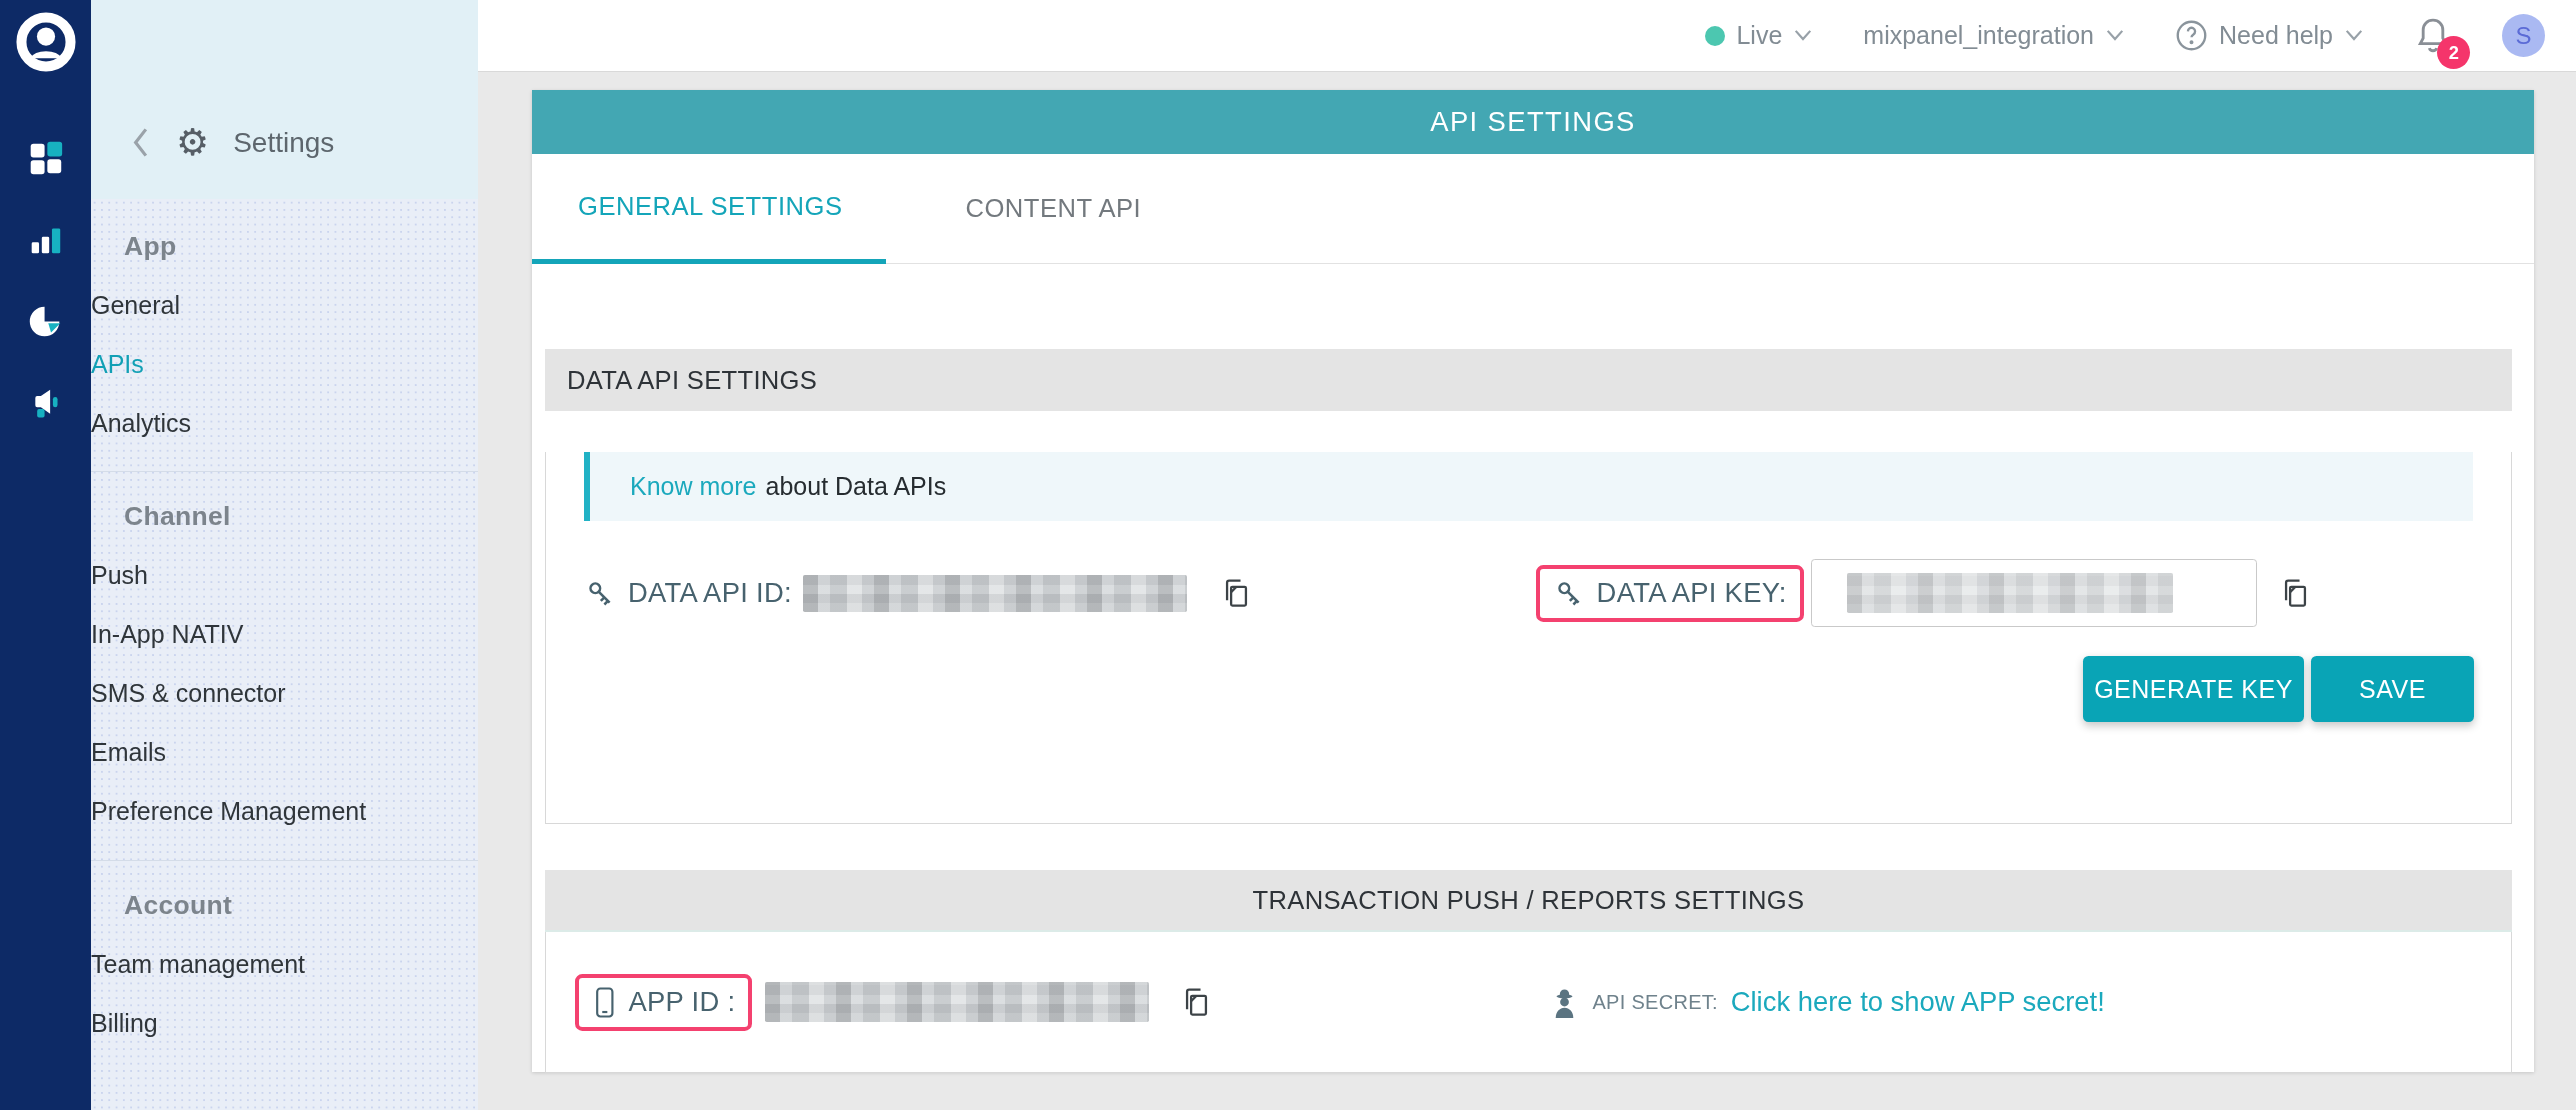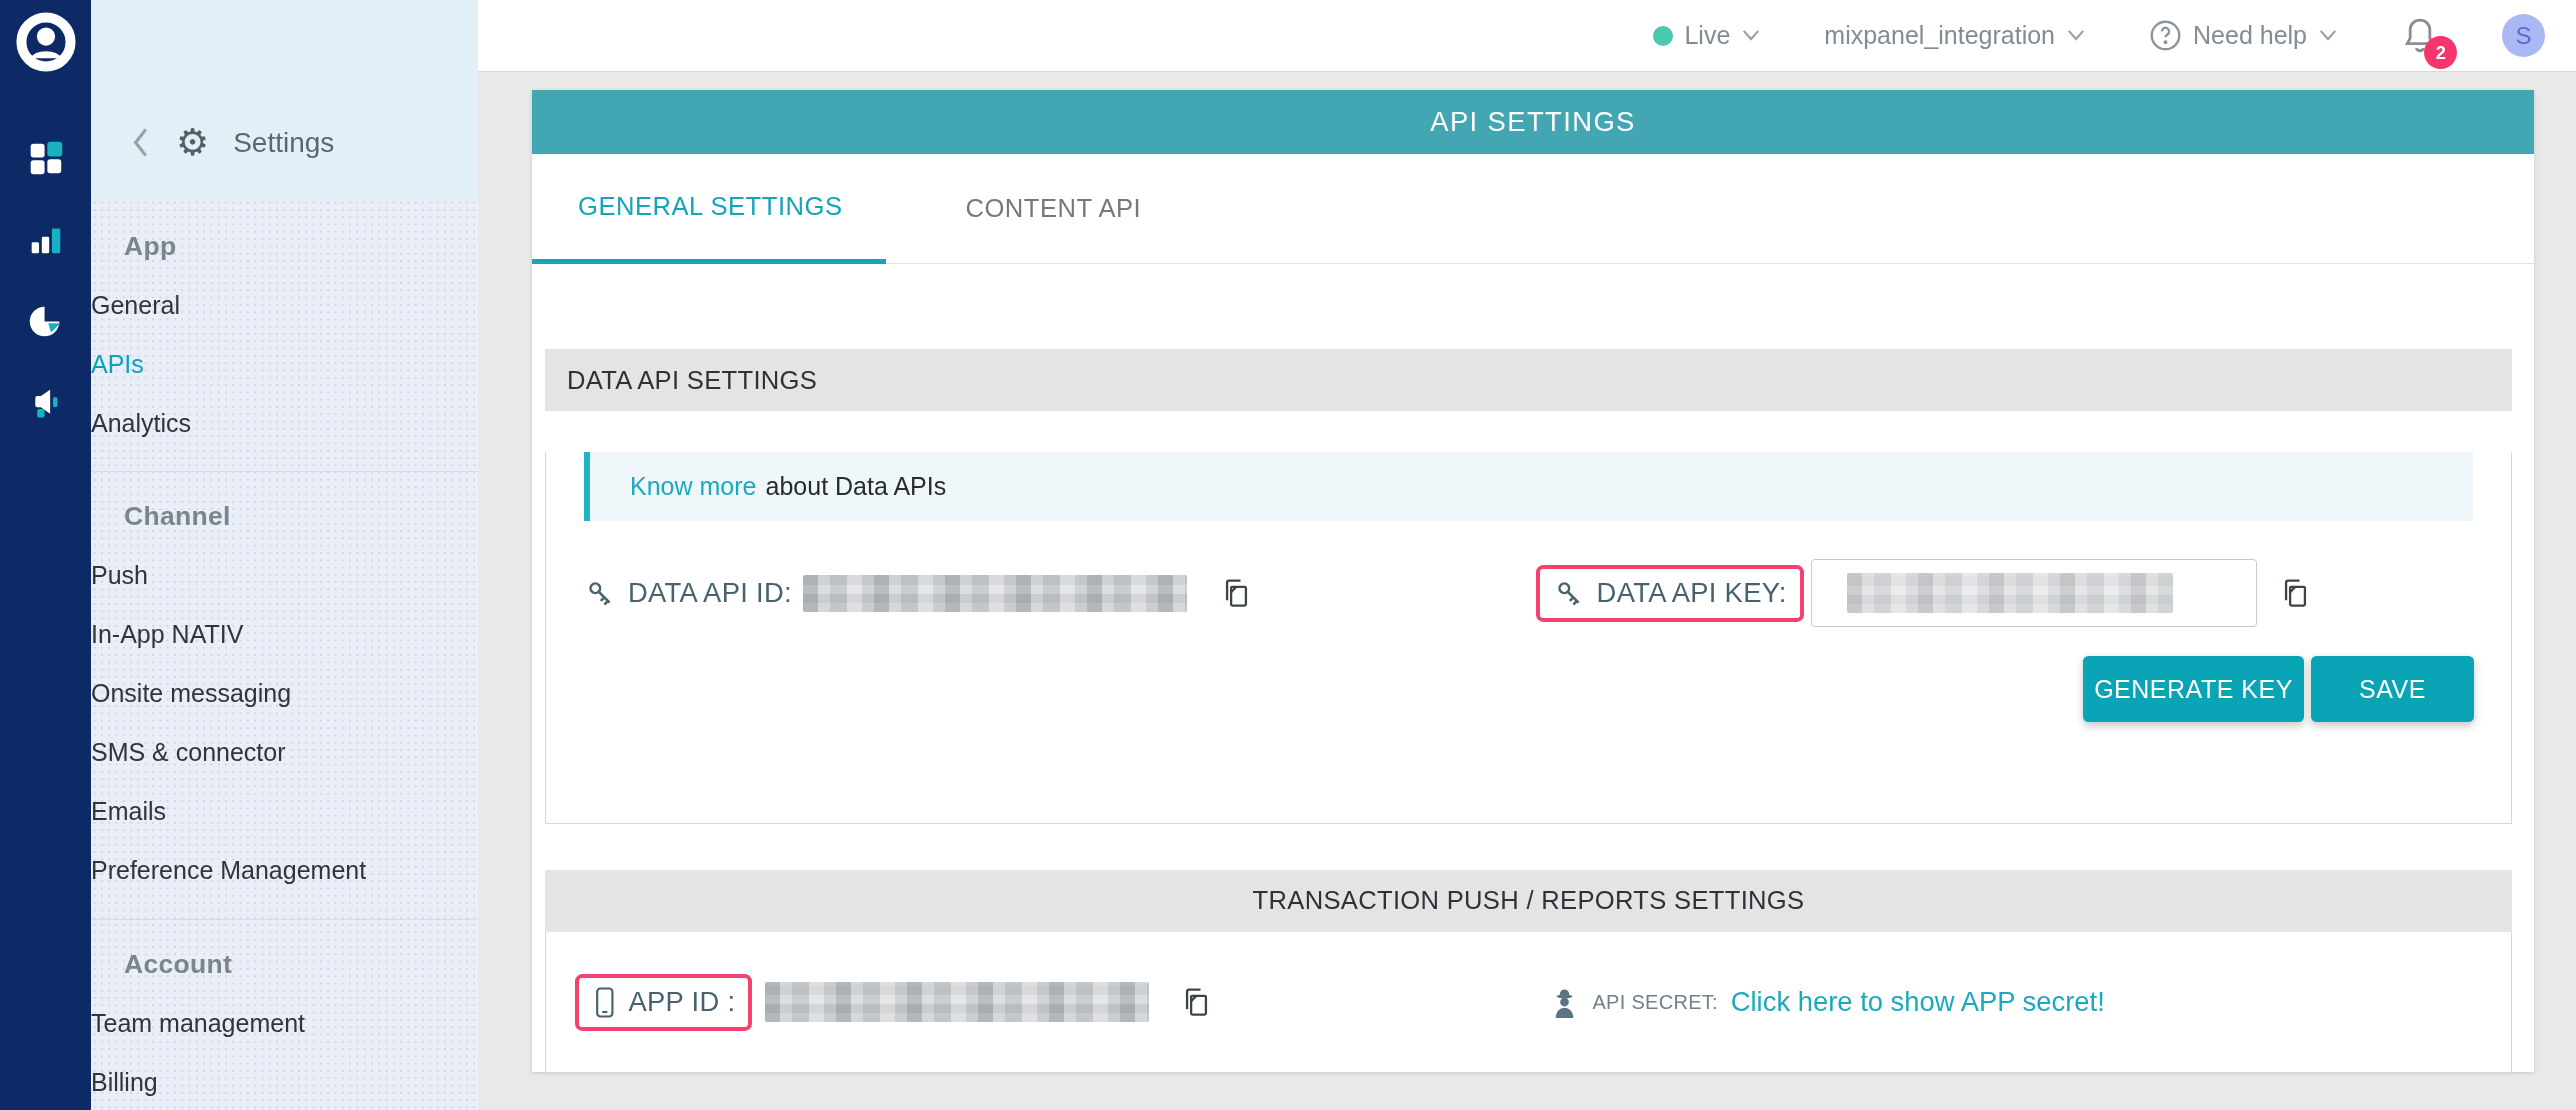--- a/index.html
+++ b/index.html
@@ -29,21 +29,21 @@
   .nav-section + .nav-section { border-top:0.9px solid #d4dce8; padding-top:14.6px; }
   .nav-heading { height:60px; line-height:60px; padding-left:33px; font-size:26.5px;
     font-weight:bold; color:#7c848c; letter-spacing:0.3px; }
   .nav-item { height:59px; line-height:59px; font-size:25px;
     color:#2f353a; cursor:pointer; }
   .nav-item.active { color:#12a0b5; }
 
   
   .main { flex:1; min-width:0; display:flex; flex-direction:column; }
   .topbar { height:72px; flex:none; background:#fff; border-bottom:1.8px solid #d9d9d9;
-    display:flex; align-items:center; justify-content:flex-end; gap:63px; padding-right:31px; }
+    display:flex; align-items:center; justify-content:flex-end; gap:50px; padding-right:31px; }
   .tb-item { display:flex; align-items:center; gap:11px; font-size:25px; color:#828c94; cursor:pointer; }
   .dot { width:20px; height:20px; border-radius:50%; background:#4cc7b0; }
   .bell-wrap { position:relative; width:38px; height:42px; cursor:pointer; }
   .badge { position:absolute; right:-18.3px; bottom:-12.8px; width:33px; height:33px;
     border-radius:50%; background:#f5356b; color:#fff; font-size:18.3px; font-weight:bold;
     display:grid; place-items:center; }
   .avatar { width:43px; height:43px; border-radius:50%; background:#aab9f2; color:#5b6bd6;
     font-size:24px; display:grid; place-items:center; cursor:pointer; }
 
   .content { flex:1; background:#e9e9e9; padding:18.3px 0 0 54px; }
@@ -159,21 +159,20 @@
       <div class="nav-section">
         <div class="nav-heading">App</div>
         <div class="nav-item">General</div>
         <div class="nav-item active">APIs</div>
         <div class="nav-item">Analytics</div>
       </div>
       <div class="nav-section">
         <div class="nav-heading">Channel</div>
         <div class="nav-item">Push</div>
         <div class="nav-item">In-App NATIV</div>
-        <div class="nav-item">Onsite messaging</div>
         <div class="nav-item">SMS &amp; connector</div>
         <div class="nav-item">Emails</div>
         <div class="nav-item">Preference Management</div>
       </div>
       <div class="nav-section">
         <div class="nav-heading">Account</div>
         <div class="nav-item">Team management</div>
         <div class="nav-item">Billing</div>
       </div>
     </nav>

